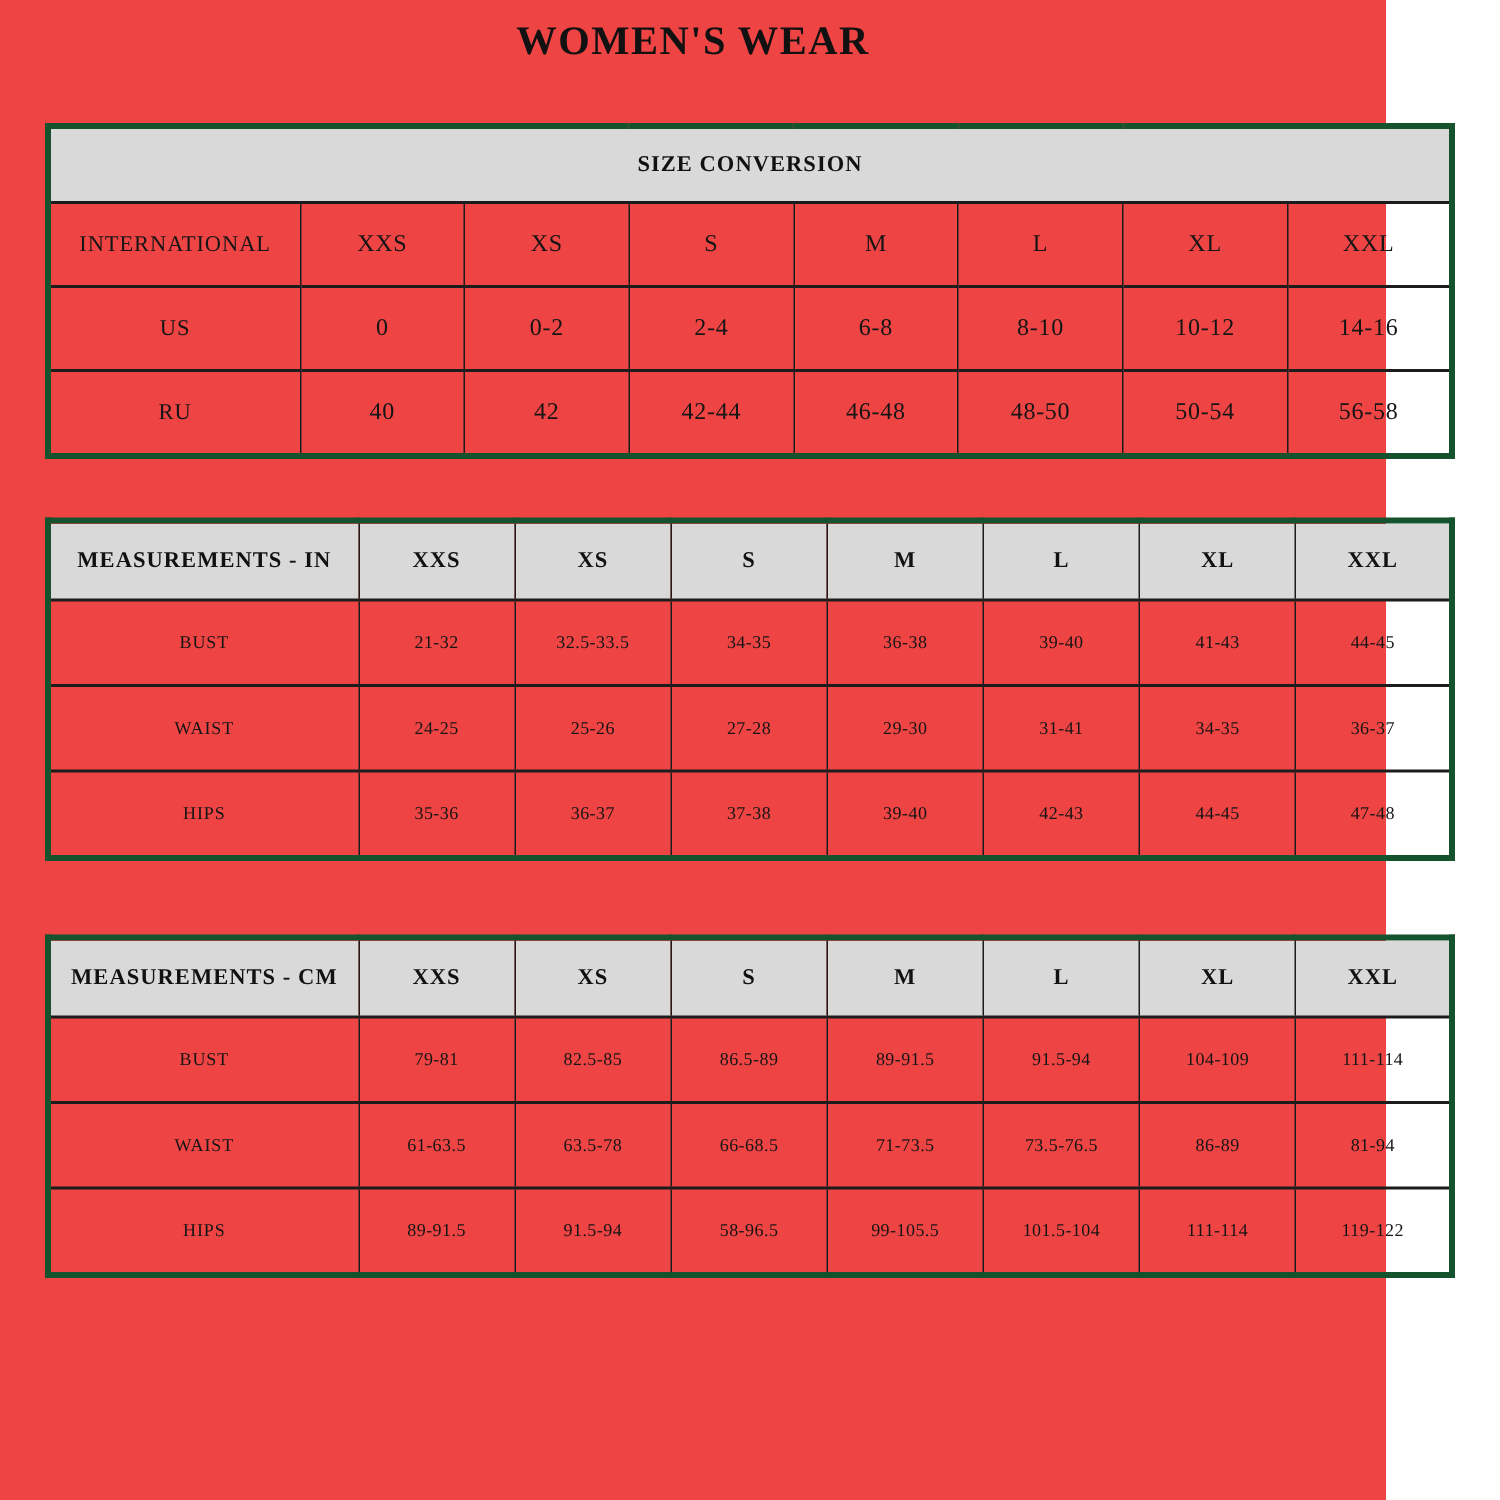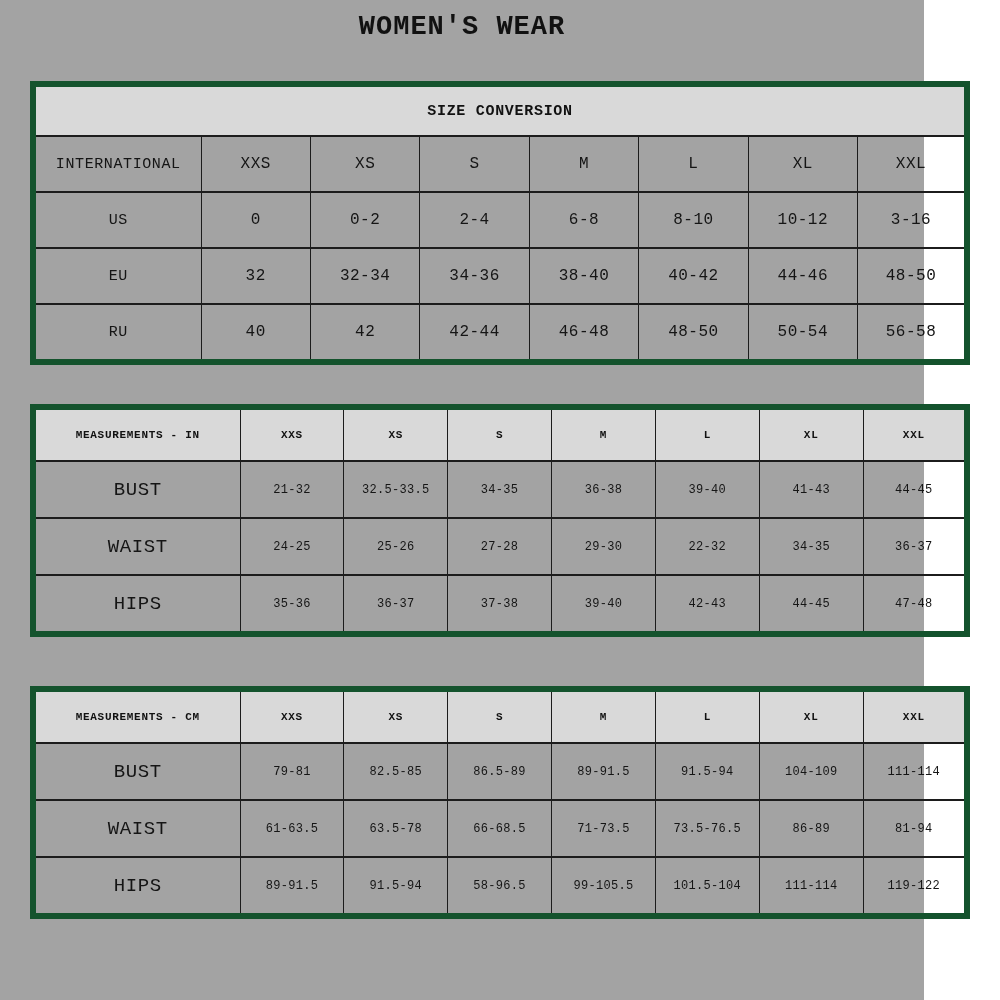--- a/index.html
+++ b/index.html
@@ -6,37 +6,37 @@
     margin: 0;
     padding: 0;
     background: #ffffff;
   }
   .page {
     position: relative;
     width: 924px;
     height: 1000px;
     box-sizing: border-box;
     padding: 12px 30px 0 30px;
-    background: #a3a3a3;
-    font-family: Liberation Mono, monospace;
+    background: #ef4444;
+    font-family: Liberation Serif, serif;
     color: #151515;
   }
   .page-title {
     margin: 0 0 15px 0;
     text-align: center;
     font-size: 27px;
     font-weight: 700;
     letter-spacing: 1px;
     color: #111111;
   }
   table.tbl {
     width: 940px;
     table-layout: fixed;
     border-collapse: collapse;
-    border: 6px solid #14532d;
+    border: 4px solid #14532d;
     text-align: center;
     margin-top: 39px;
   }
   table.tbl td, table.tbl th {
     border: 1.6px solid #1c1c1c;
     border-top-width: 2px;
     border-bottom-width: 2px;
     text-align: center;
     vertical-align: middle;
     padding: 0 4px;
@@ -60,33 +60,33 @@
   }
   .tbl-conv tbody td.row-label {
     font-size: 15px;
     letter-spacing: 0.6px;
   }
   .tbl-conv { margin-bottom: 9px; }
   
   .tbl-meas thead th {
     height: 50px;
     background: #d9d9d9;
-    font-size: 11px;
+    font-size: 15px;
     font-weight: 700;
     letter-spacing: 0.7px;
     color: #111111;
   }
   .tbl-meas tbody td {
     height: 55px;
     font-size: 12px;
     font-weight: 400;
     letter-spacing: 0.3px;
   }
   .tbl-meas tbody td.row-label {
-    font-size: 19px;
+    font-size: 12px;
     letter-spacing: 0.6px;
   }
   .gap { height: 10px; }
 </style>
 </head>
 <body>
 
 <div class="page">
 
   <h1 class="page-title">WOMEN'S WEAR</h1>
@@ -119,31 +119,21 @@
           <td>XXL</td>
         </tr>
         <tr>
           <td class="row-label">US</td>
           <td>0</td>
           <td>0-2</td>
           <td>2-4</td>
           <td>6-8</td>
           <td>8-10</td>
           <td>10-12</td>
-          <td>3-16</td>
-        </tr>
-        <tr>
-          <td class="row-label">EU</td>
-          <td>32</td>
-          <td>32-34</td>
-          <td>34-36</td>
-          <td>38-40</td>
-          <td>40-42</td>
-          <td>44-46</td>
-          <td>48-50</td>
+          <td>14-16</td>
         </tr>
         <tr>
           <td class="row-label">RU</td>
           <td>40</td>
           <td>42</td>
           <td>42-44</td>
           <td>46-48</td>
           <td>48-50</td>
           <td>50-54</td>
           <td>56-58</td>
@@ -184,21 +174,21 @@
           <td>39-40</td>
           <td>41-43</td>
           <td>44-45</td>
         </tr>
         <tr>
           <td class="row-label">WAIST</td>
           <td>24-25</td>
           <td>25-26</td>
           <td>27-28</td>
           <td>29-30</td>
-          <td>22-32</td>
+          <td>31-41</td>
           <td>34-35</td>
           <td>36-37</td>
         </tr>
         <tr>
           <td class="row-label">HIPS</td>
           <td>35-36</td>
           <td>36-37</td>
           <td>37-38</td>
           <td>39-40</td>
           <td>42-43</td>

